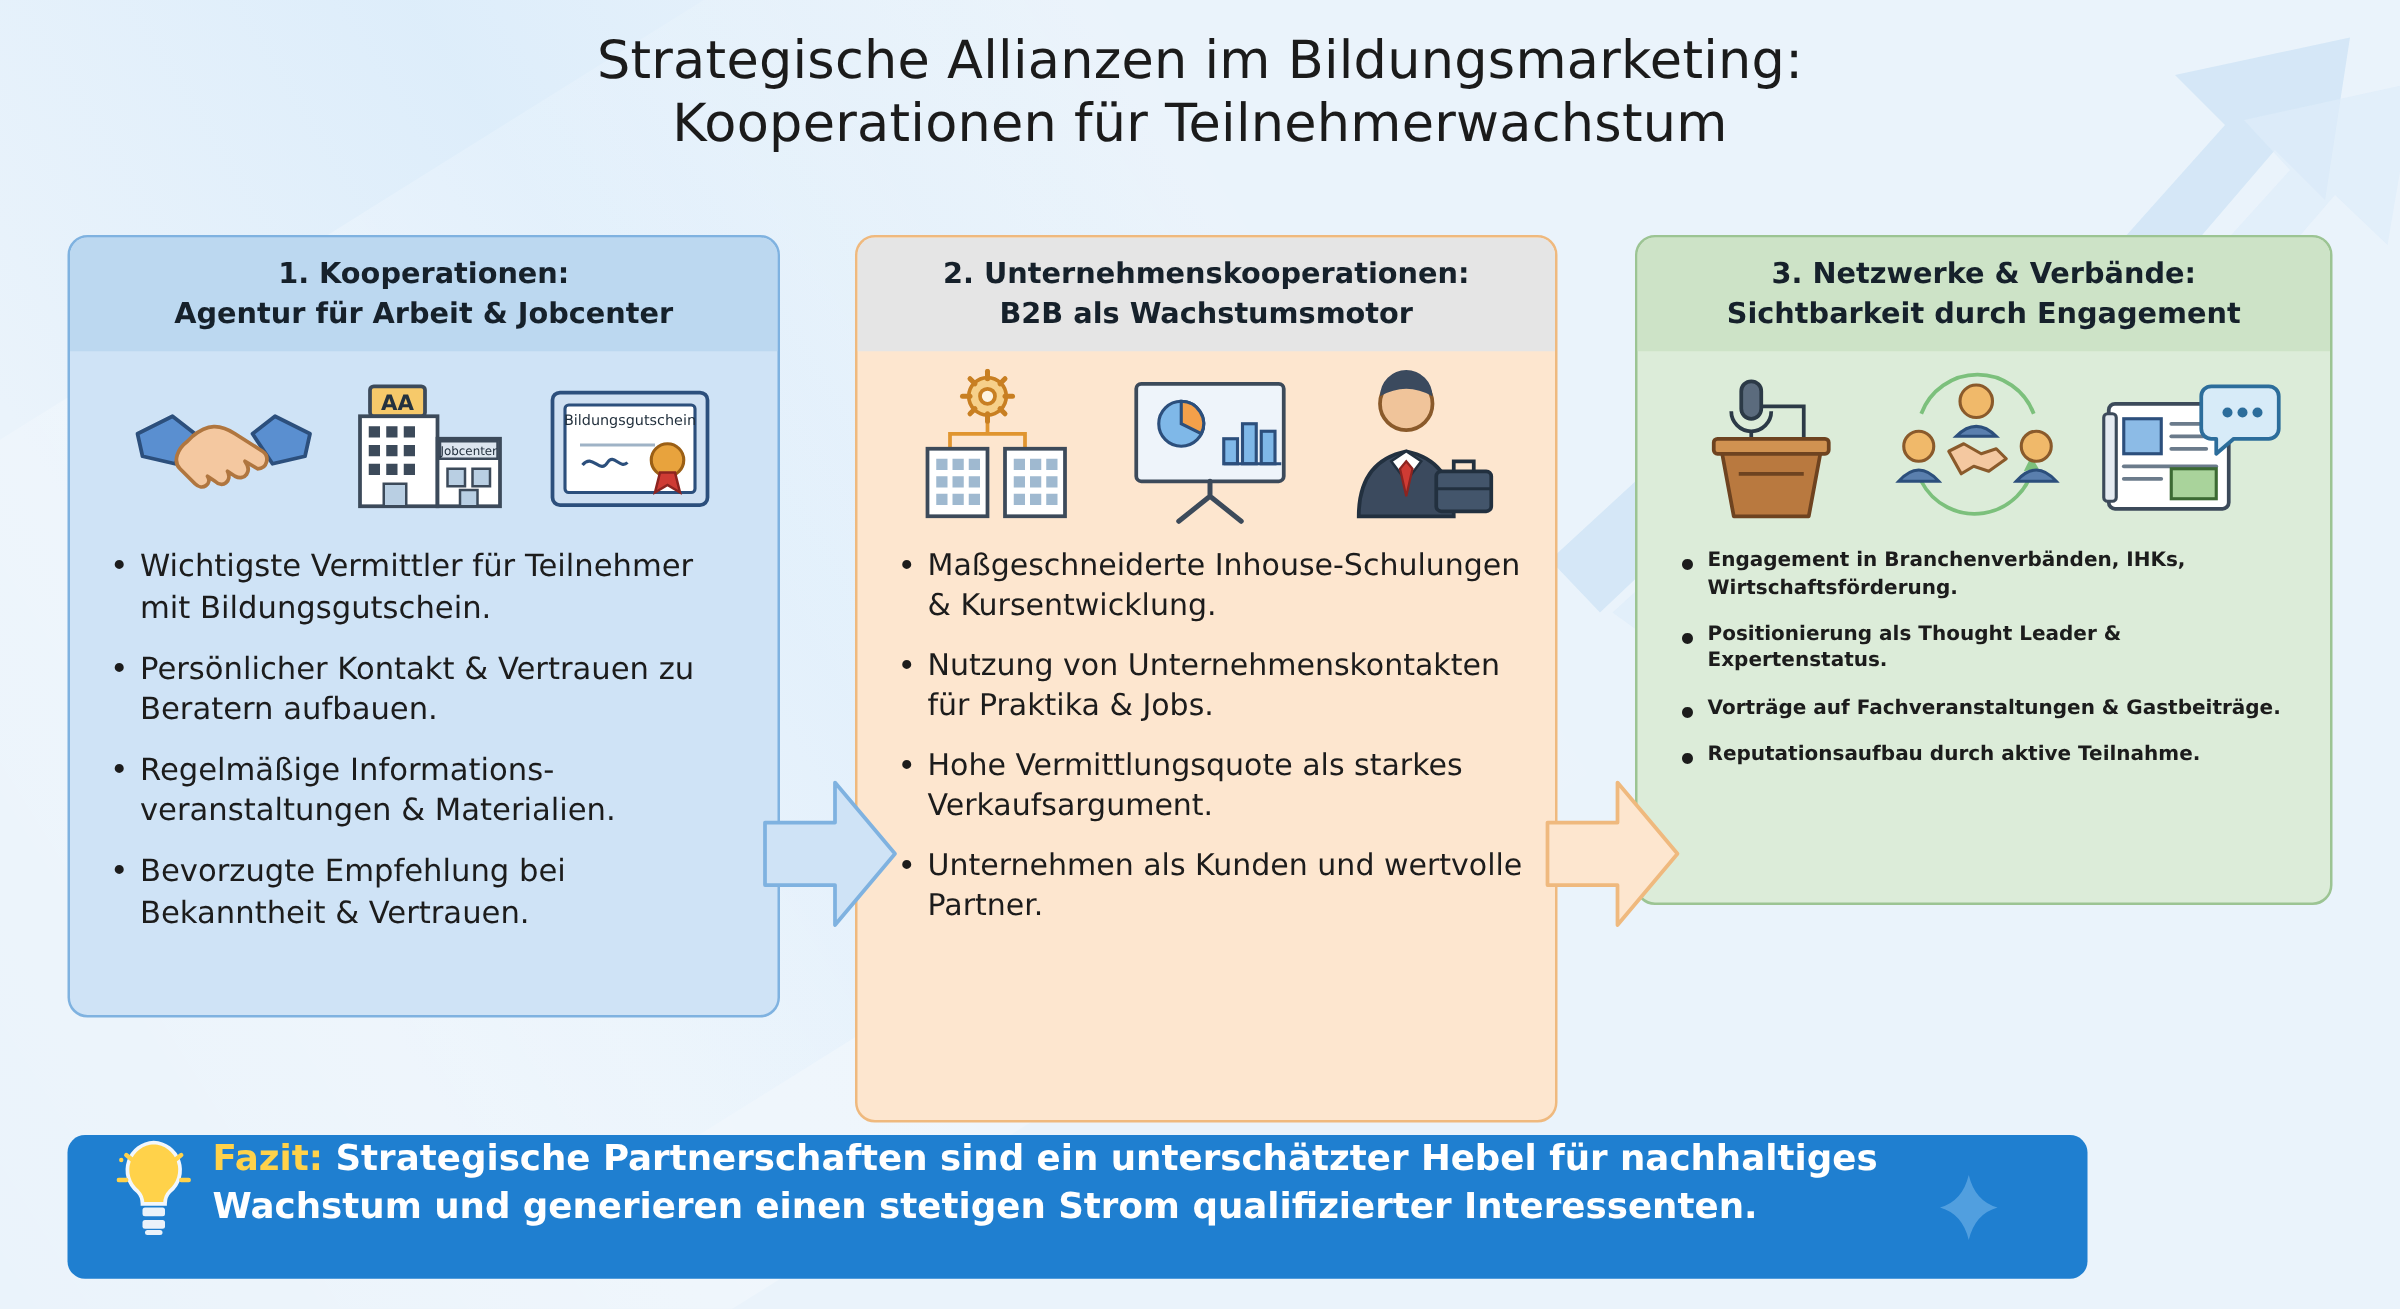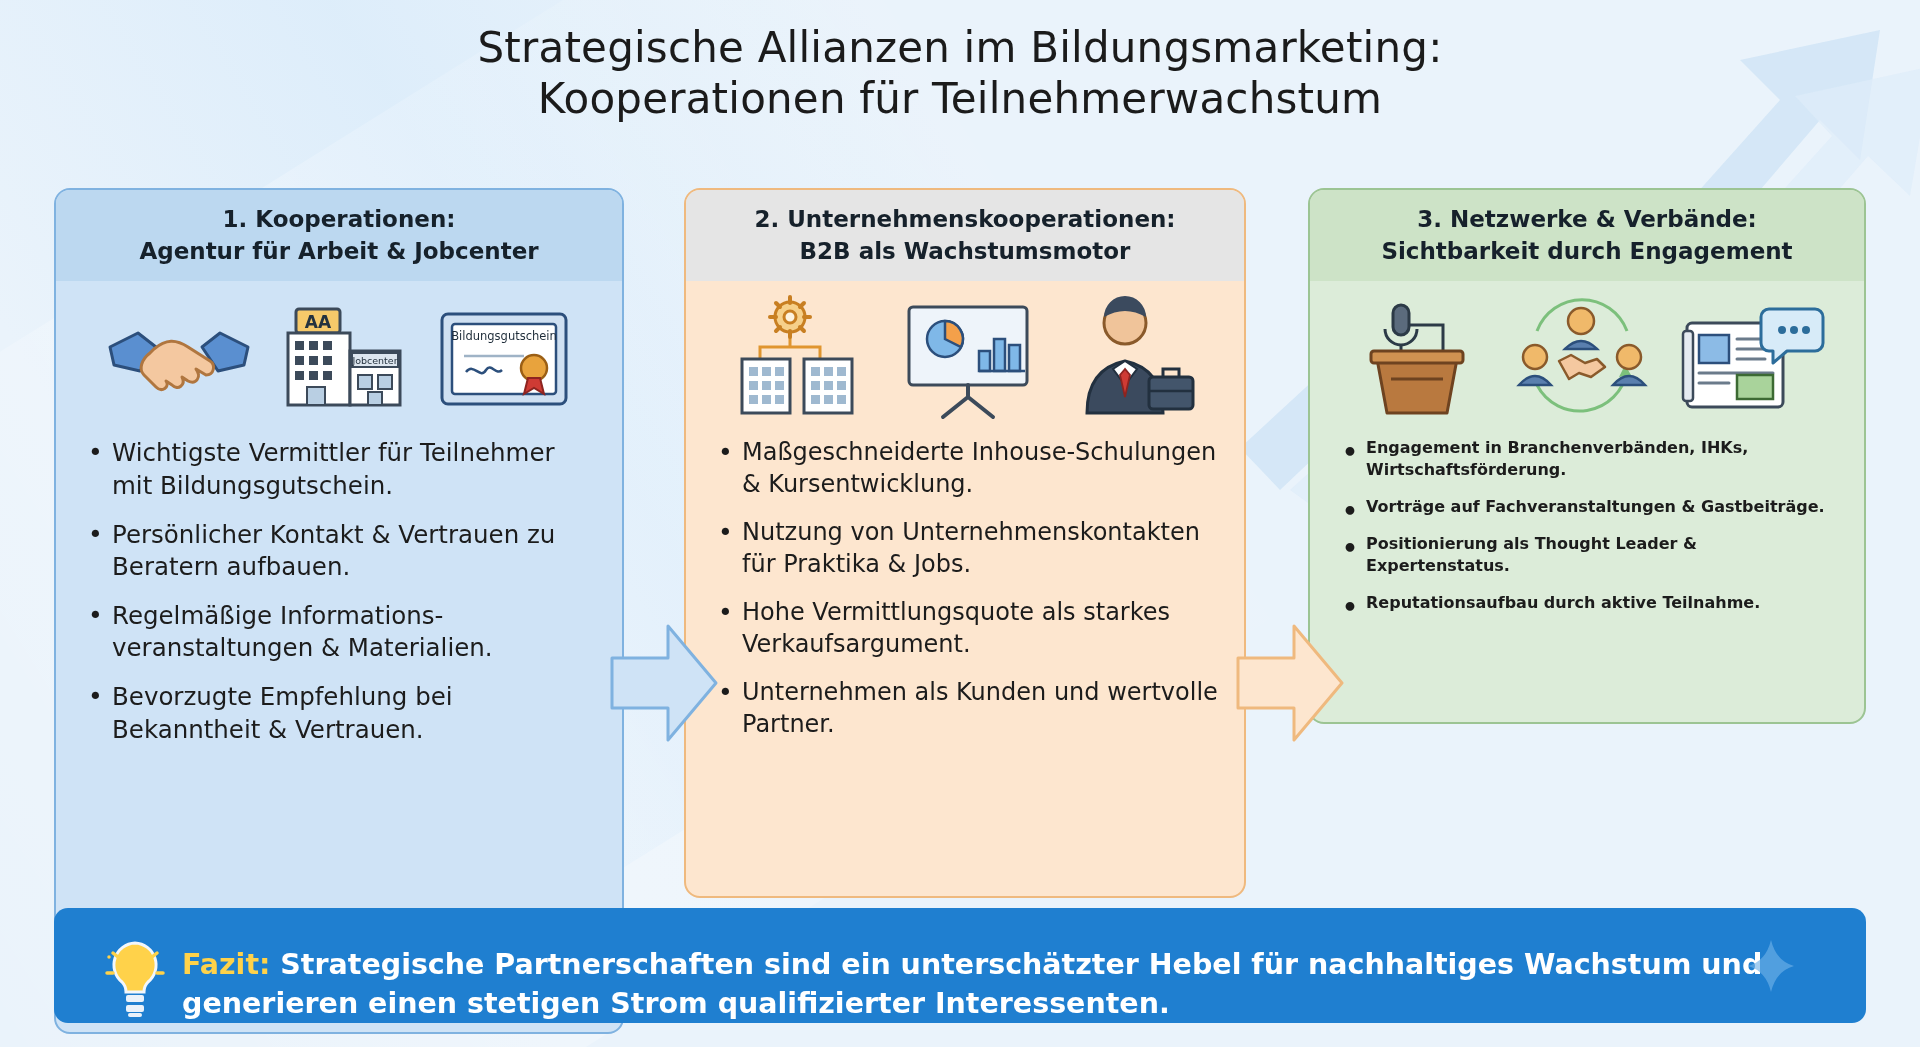--- a/index.html
+++ b/index.html
@@ -80,21 +80,21 @@
   .card {
     position: absolute;
     top: 0;
     border-radius: 16px;
     overflow: hidden;
     box-sizing: border-box;
   }
   .card.c1 {
     left: 0;
     width: 570px;
-    height: 846px;
+    height: 626px;
     background: #cfe3f6;
     border: 2px solid #7fb2e0;
   }
   .card.c2 {
     left: 630px;
     width: 562px;
     height: 710px;
     background: #fde6cf;
     border: 2px solid #efb97e;
   }
@@ -158,28 +158,28 @@
     top: 430px;
   }
   .flow-arrow.a1 { left: 556px; }
   .flow-arrow.a2 { left: 1182px; }
 
   
   .footer {
     position: absolute;
     left: 54px;
     top: 908px;
-    width: 1812px;
+    width: 1616px;
     height: 115px;
     background: #1f7fd0;
     border-radius: 14px;
     z-index: 3;
     display: flex;
-    align-items: flex-end;
-    padding: 0 42px;
+    align-items: flex-start;
+    padding: 0 30px;
     box-sizing: border-box;
     overflow: hidden;
   }
   .footer-bulb {
     flex: 0 0 auto;
     width: 78px;
     display: flex;
     justify-content: center;
     align-items: center;
   }
@@ -403,22 +403,22 @@
         <path d="M92 14 h46 a8 8 0 0 1 8 8 v26 a8 8 0 0 1 -8 8 h-28 l-14 12 v-12 h-4 a8 8 0 0 1 -8 -8 v-26 a8 8 0 0 1 8 -8 z" fill="#d7ebf8" stroke="#2c6d9b" stroke-width="3" stroke-linejoin="round"></path>
         <g fill="#2c6d9b">
           <circle cx="105" cy="35" r="4"></circle>
             <circle cx="117" cy="35" r="4"></circle>
             <circle cx="129" cy="35" r="4"></circle>
         </g>
       </svg>
     </div>
     <ul class="bullets">
       <li>Engagement in Branchenverbänden, IHKs, Wirtschaftsförderung.</li>
+      <li>Positionierung als Thought Leader &amp; Expertenstatus.</li>
       <li>Vorträge auf Fachveranstaltungen &amp; Gastbeiträge.</li>
-      <li>Positionierung als Thought Leader &amp; Expertenstatus.</li>
       <li>Reputationsaufbau durch aktive Teilnahme.</li>
     </ul>
   </div>
 
   <svg class="flow-arrow a1" width="110" height="130" viewBox="0 0 110 130">
     <path d="M2 40 h56 v-32 l48 57 l-48 57 v-32 h-56 z" fill="#cfe3f6" stroke="#7fb2e0" stroke-width="3" stroke-linejoin="round"></path>
   </svg>
   <svg class="flow-arrow a2" width="110" height="130" viewBox="0 0 110 130">
     <path d="M2 40 h56 v-32 l48 57 l-48 57 v-32 h-56 z" fill="#fde6cf" stroke="#efb97e" stroke-width="3" stroke-linejoin="round"></path>
   </svg>

